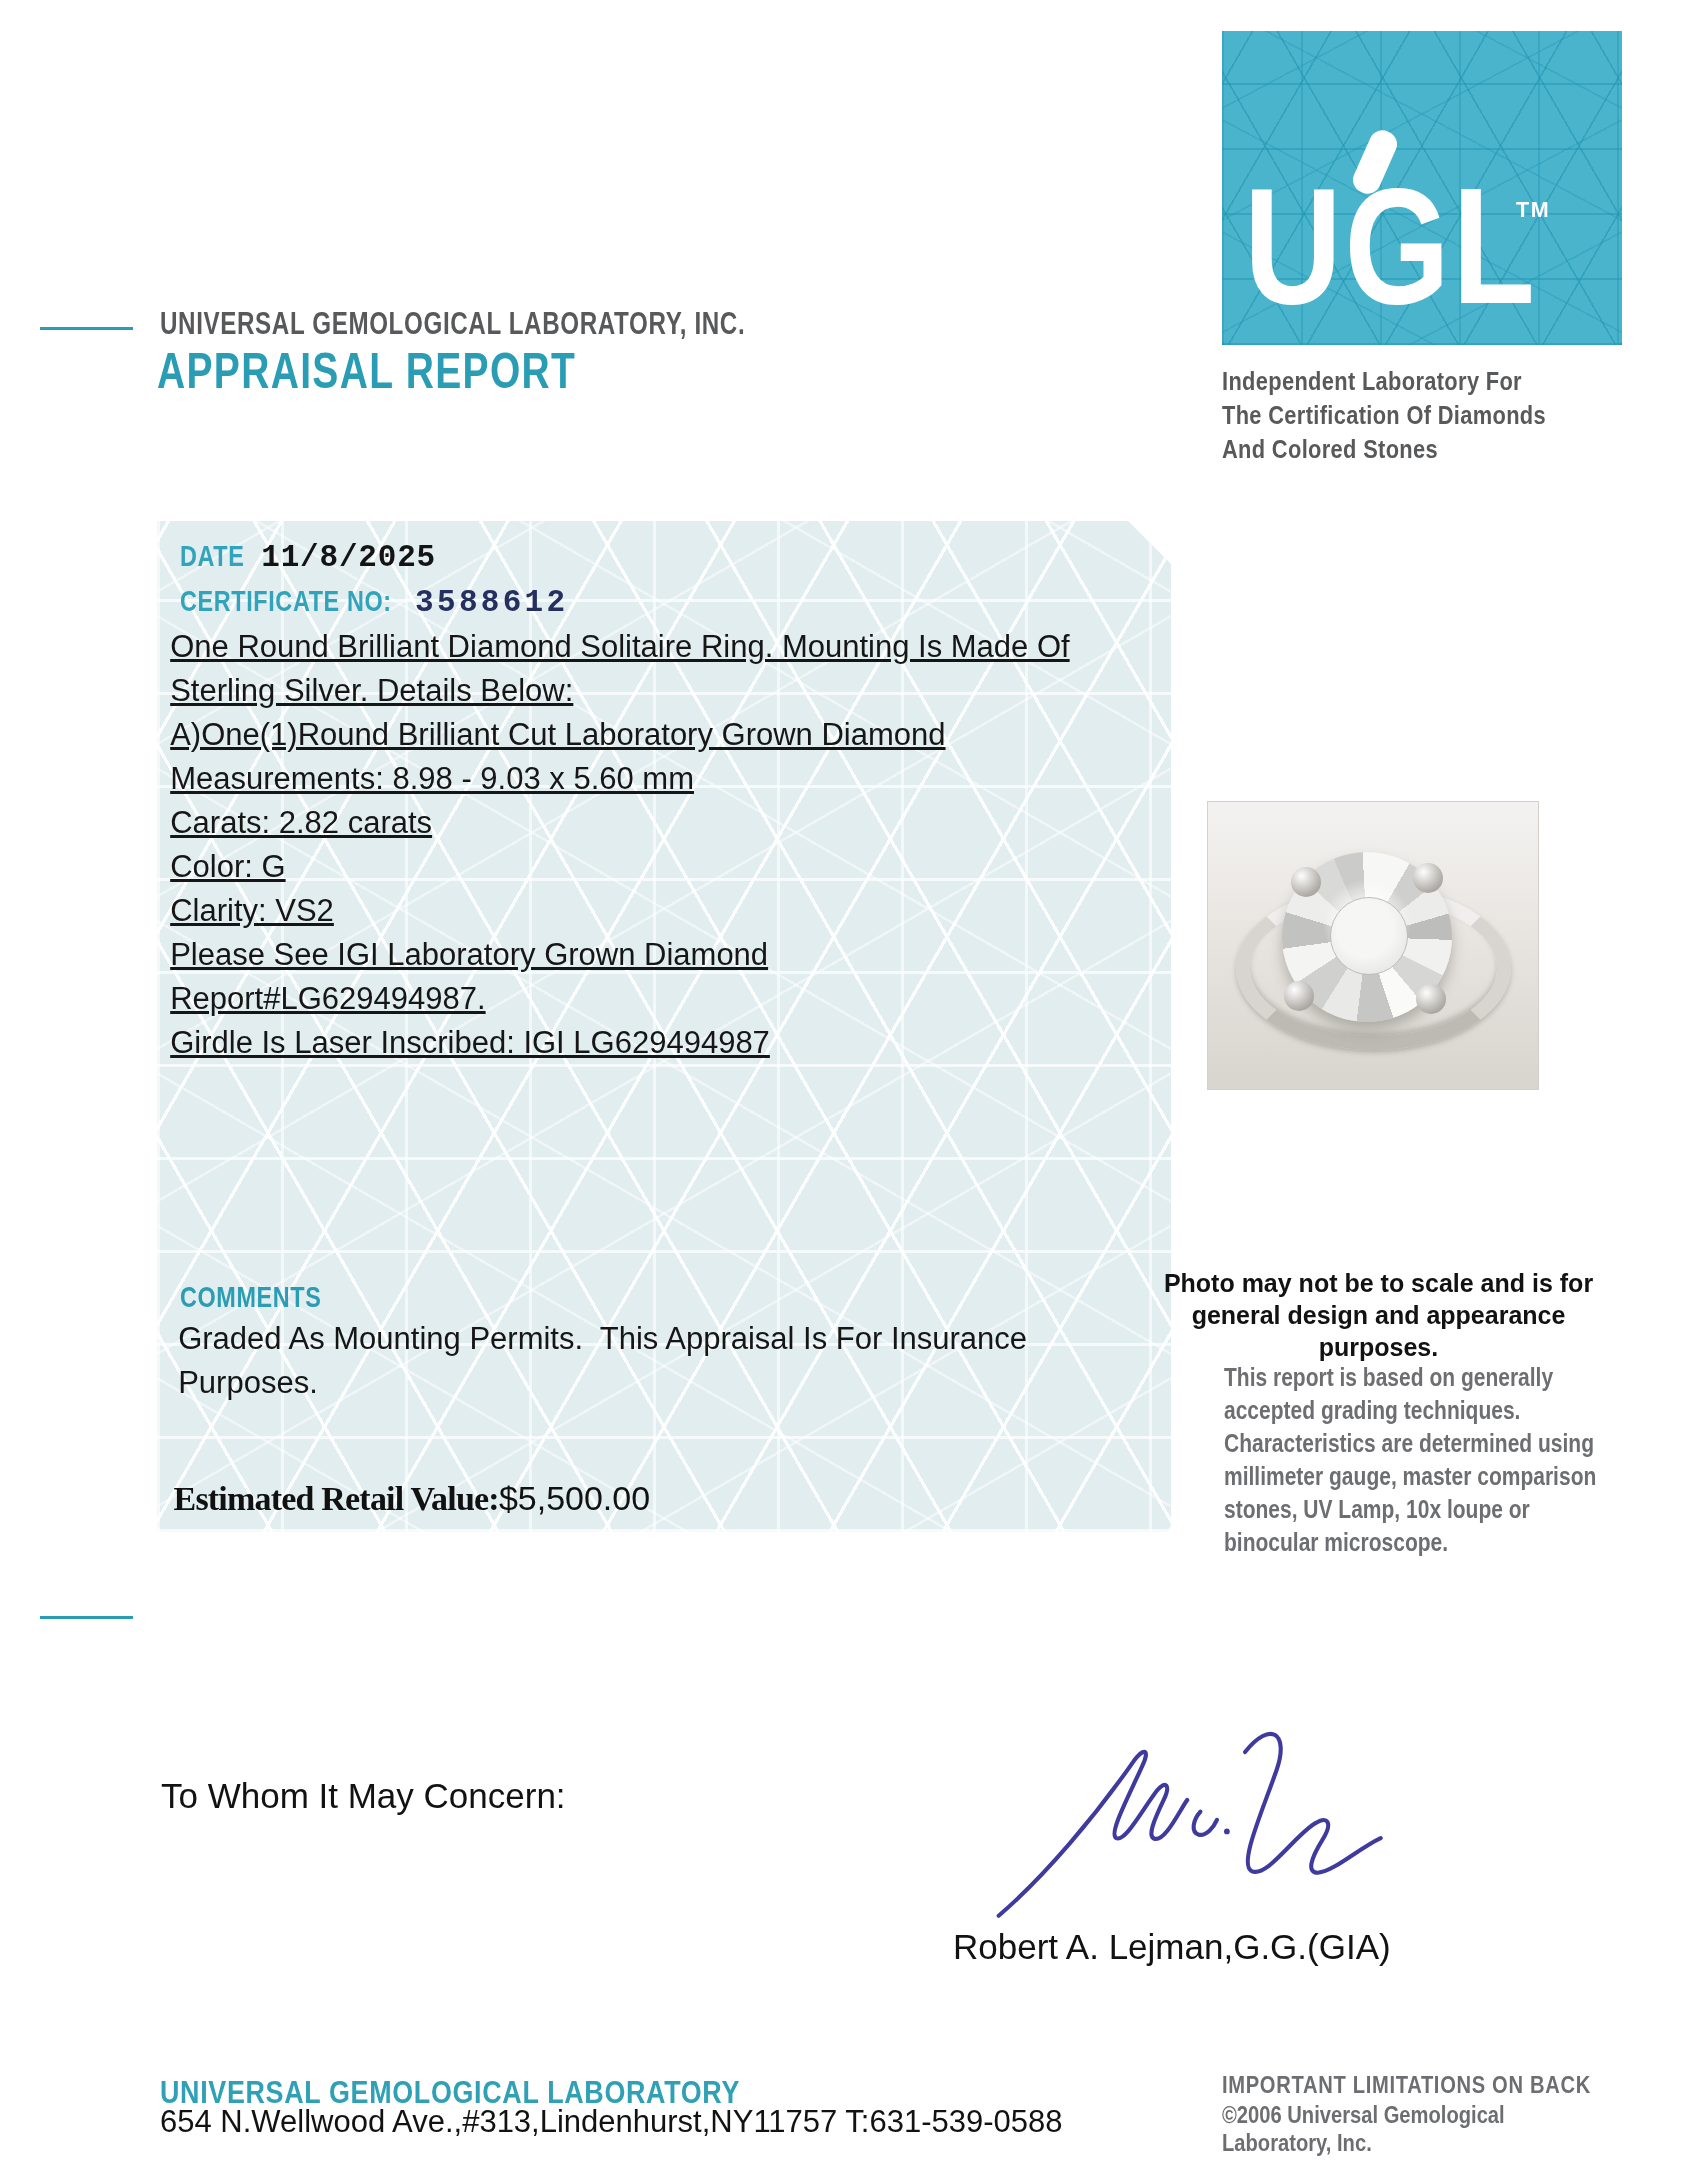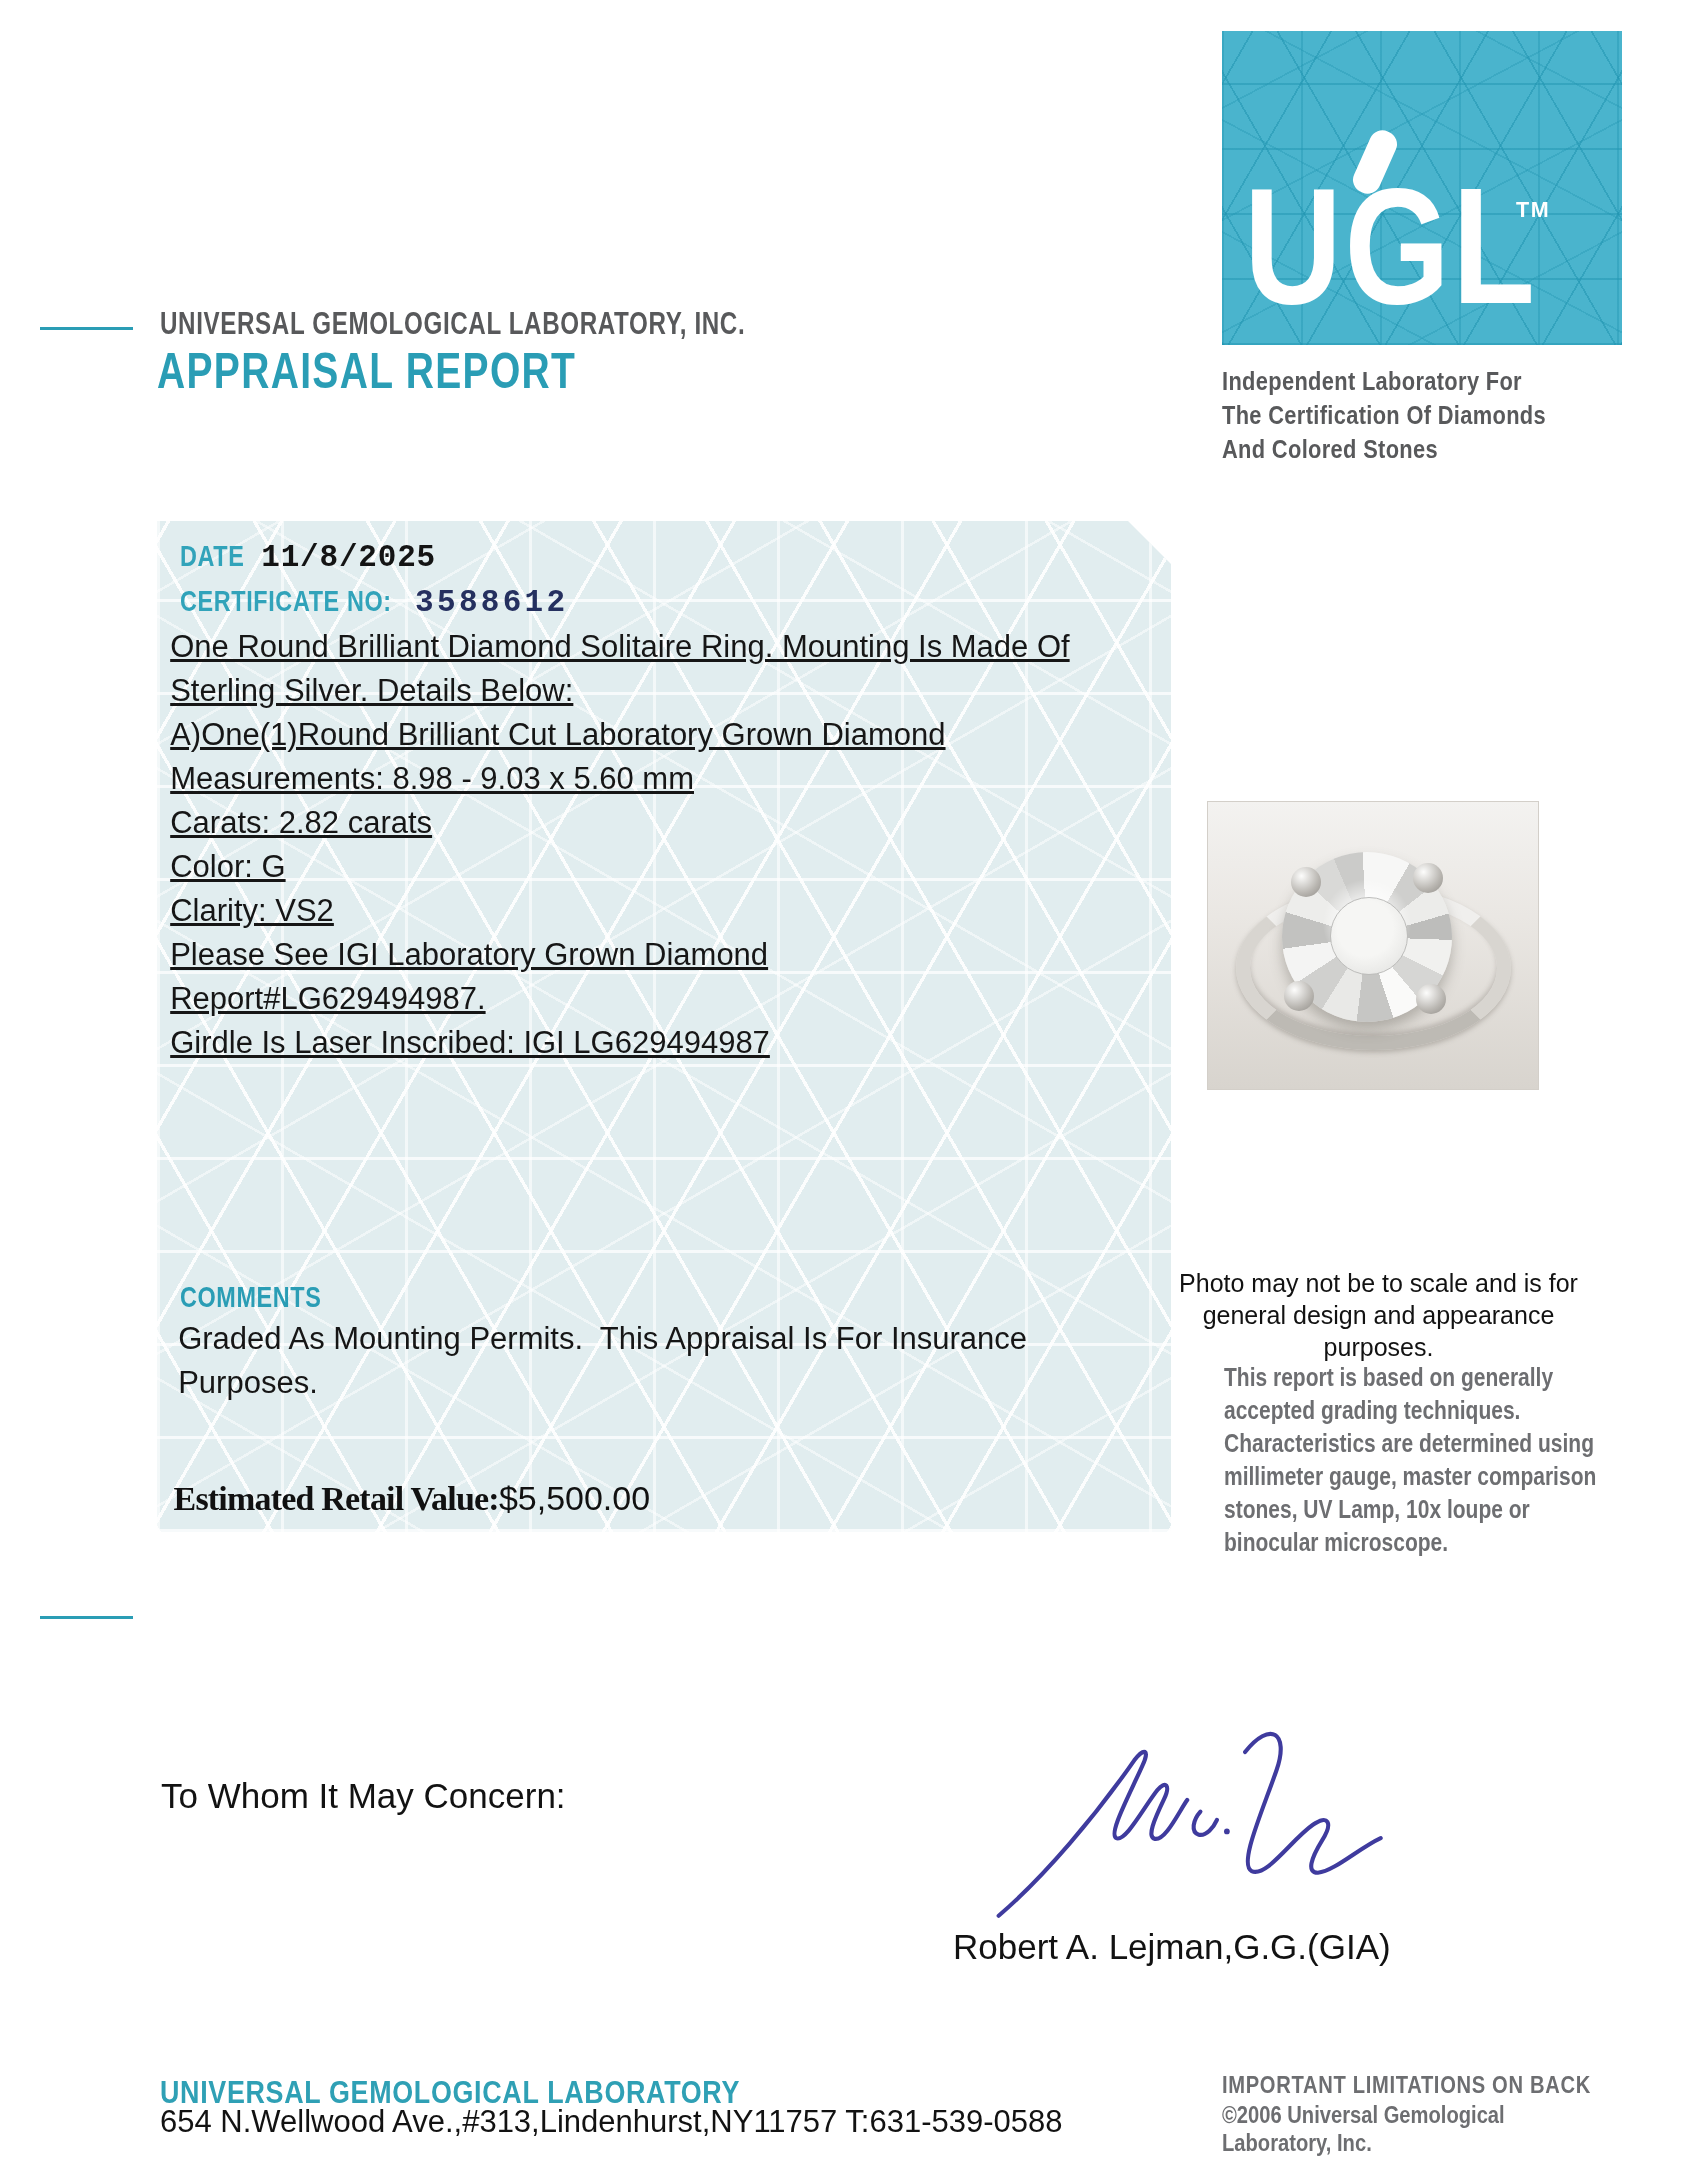--- a/index.html
+++ b/index.html
@@ -93,21 +93,21 @@
     background:radial-gradient(circle at 45% 40%,#f6f6f4 0 45%,#dededc 100%);
     border:0.8px solid #bdbdbb;
   }
   .prong{
     position:absolute;width:30px;height:30px;border-radius:50%;
     background:radial-gradient(circle at 35% 30%,#fdfdfc,#b9b6b1 60%,#8f8c87);
   }
   .prong.p1{left:83px;top:65px;} .prong.p2{left:205px;top:61px;}
   .prong.p3{left:76px;top:179px;} .prong.p4{left:208px;top:182px;}
 
-  .caption{left:1150px;top:1267px;width:457px;text-align:center;font-size:25px;line-height:32px;color:#121212;}
+  .caption{left:1150px;top:1267px;width:457px;text-align:center;font-size:25px;line-height:32px;color:#121212;font-weight:bold;}
   .disclaimer{left:1224px;top:1361px;width:451px;font-size:25px;line-height:33px;font-weight:600;color:#6d6e71;}
 
   
   .lab-rule{left:40px;top:1616px;width:93px;height:3.3px;background:#2a9db5;}
   .lab-heading{left:160px;top:1593px;font-size:36px;font-weight:700;color:#2a9db5;letter-spacing:0.8px;}
   .salutation{left:161px;top:1776px;font-size:35px;color:#121212;}
   .signature{left:992px;top:1714px;width:397px;height:215px;}
   .signer{left:953px;top:1927px;font-size:35px;color:#121212;}
 
   

